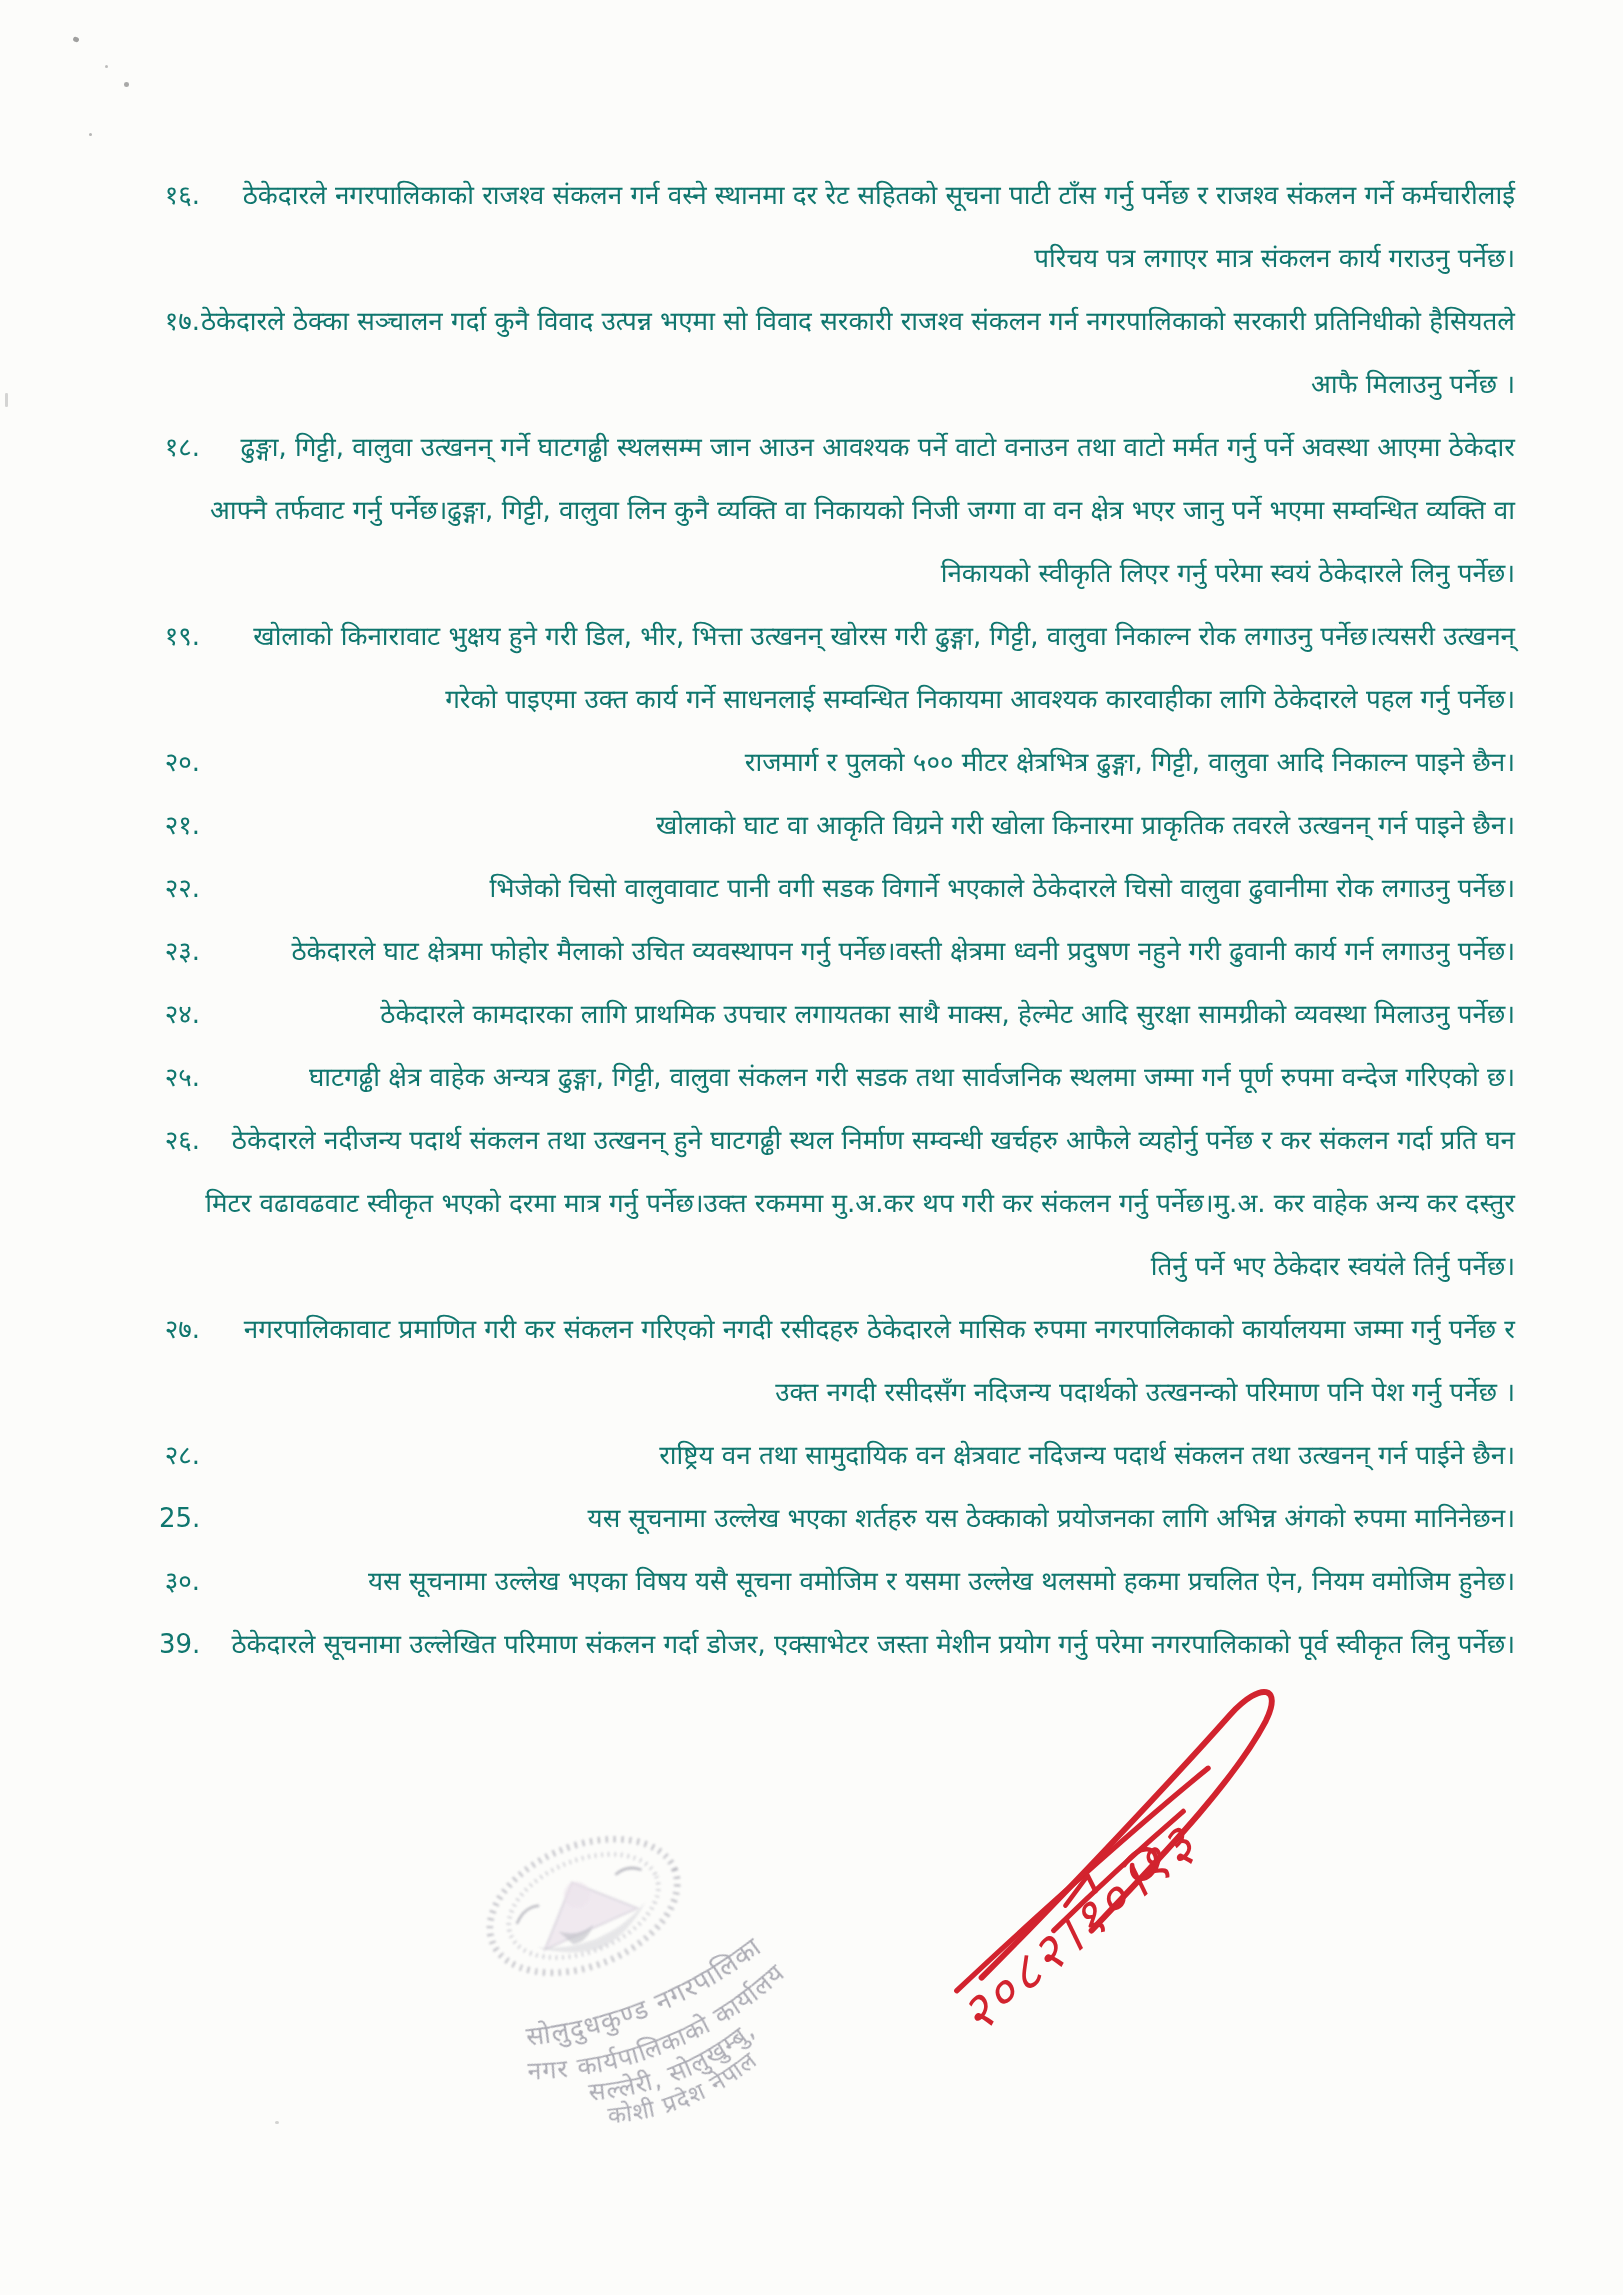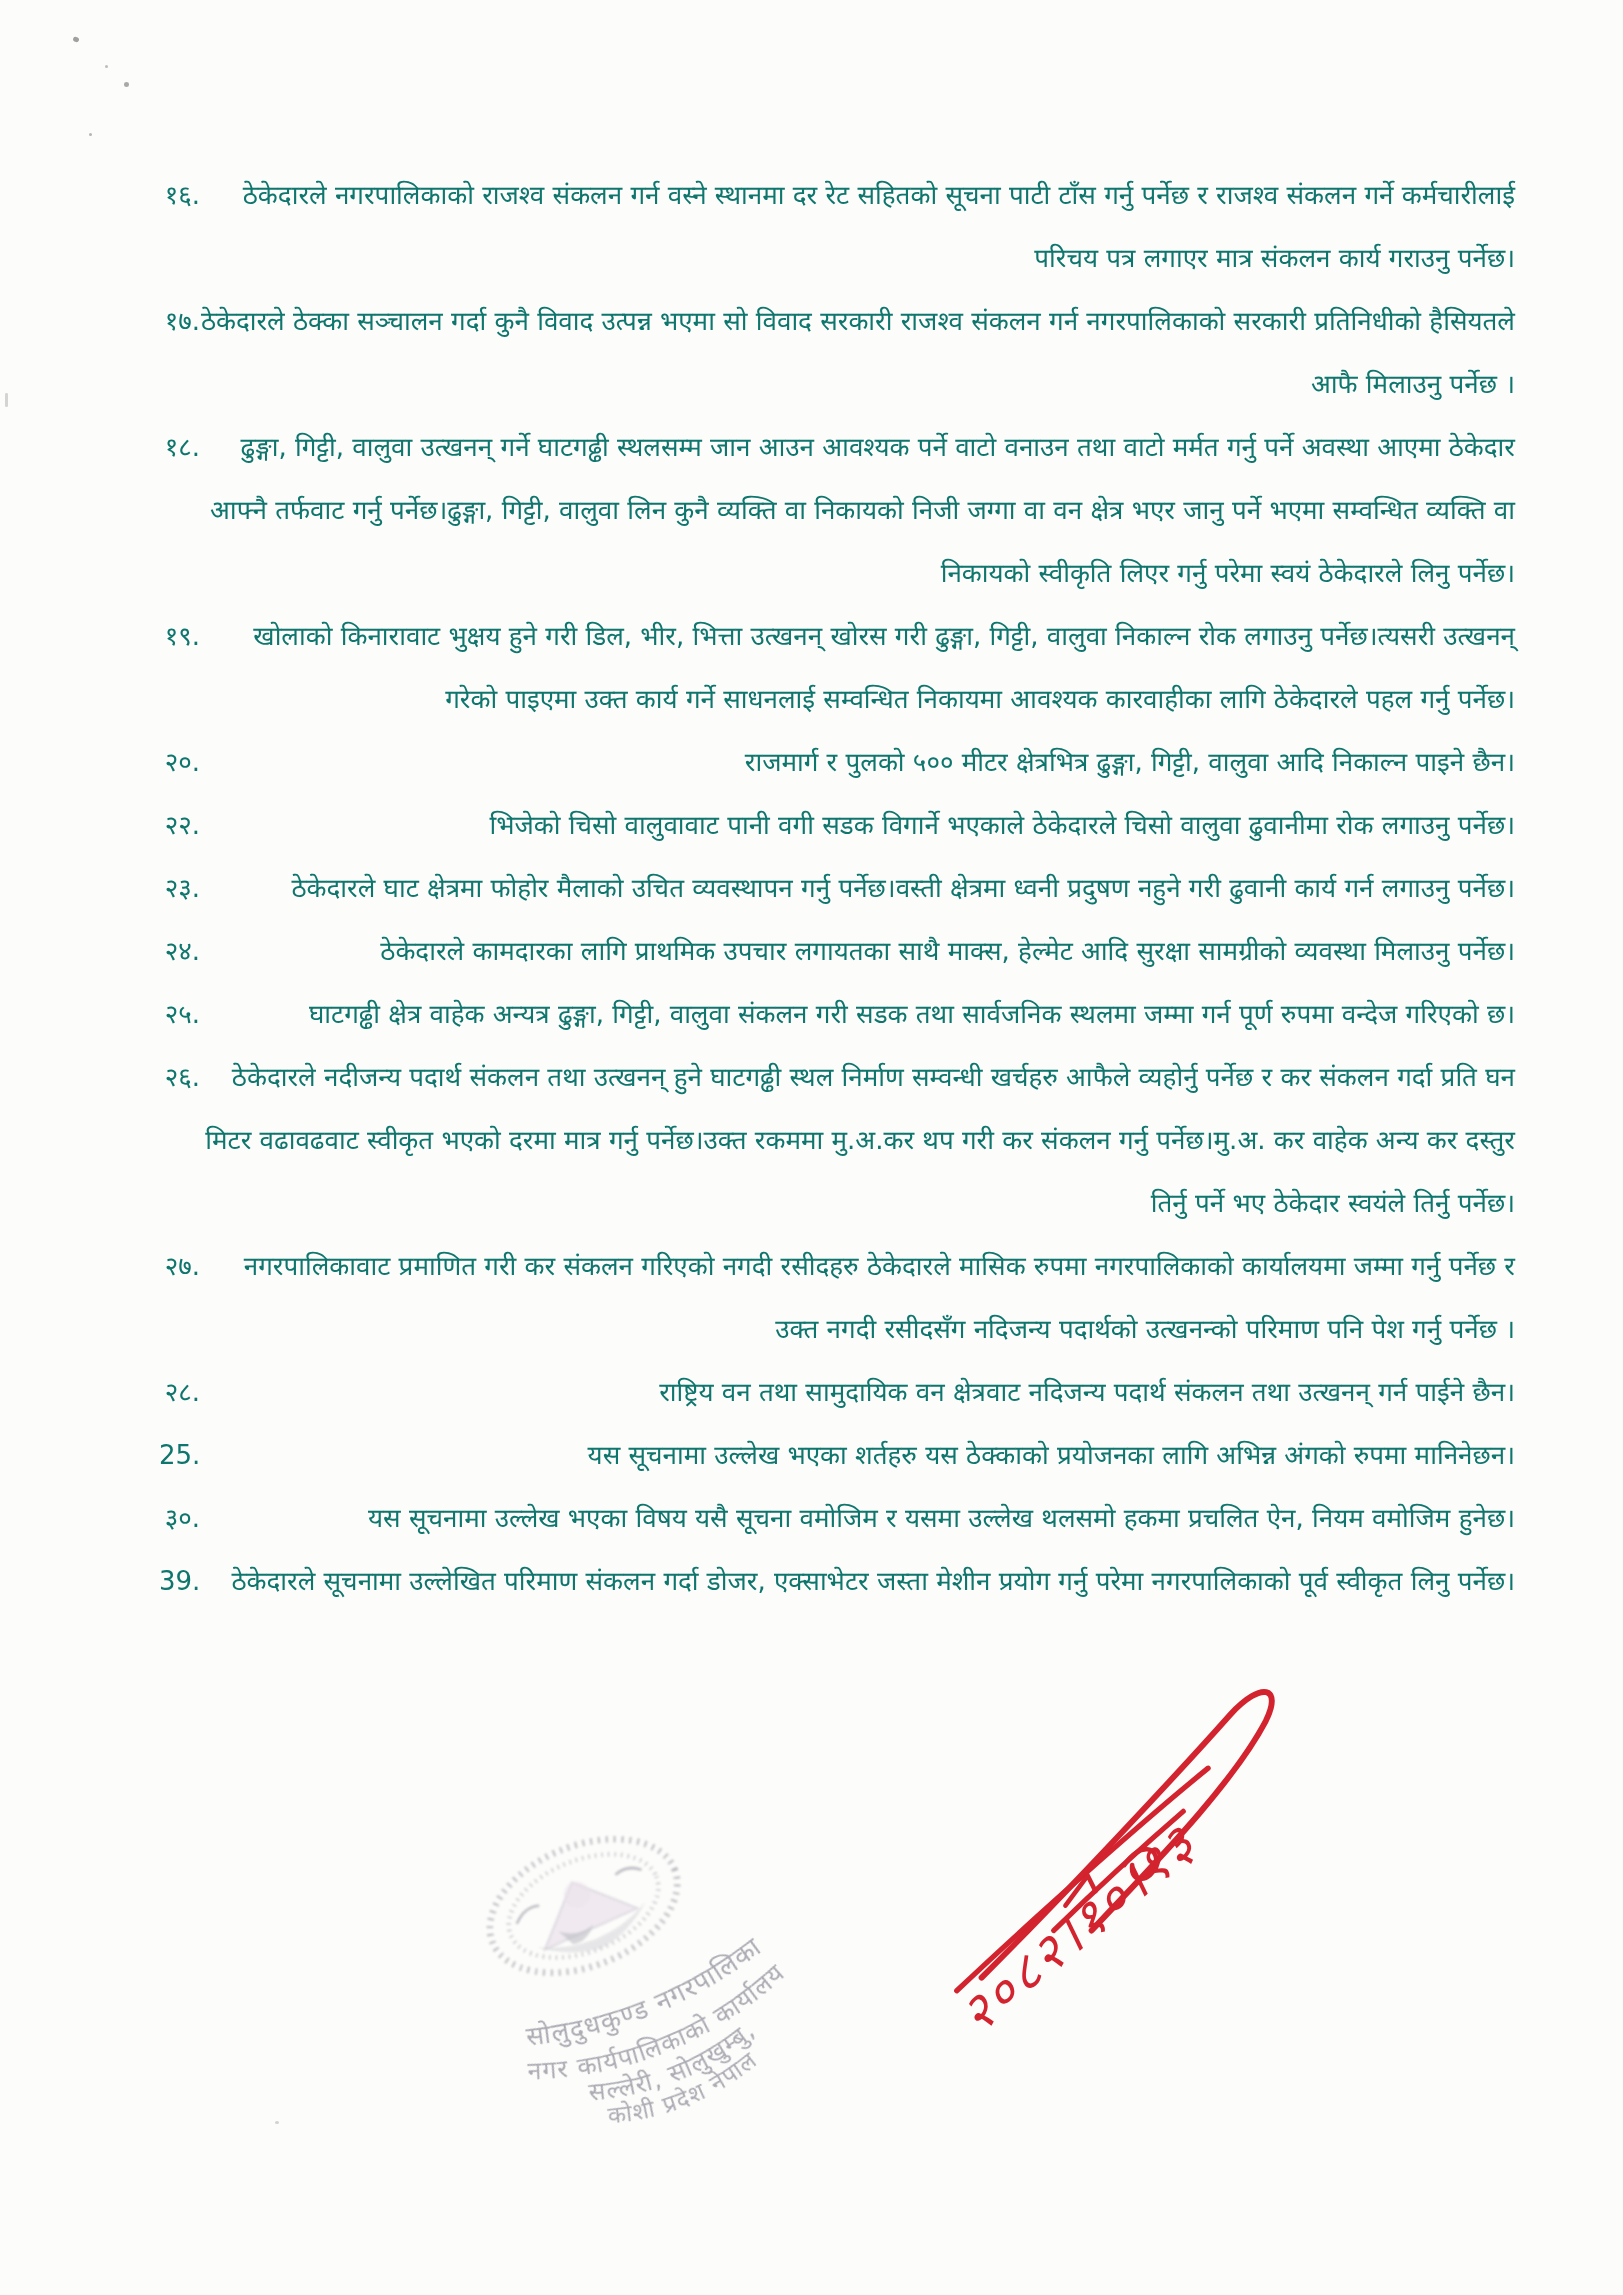--- a/index.html
+++ b/index.html
@@ -73,20 +73,24 @@
       <span class="num">१८.</span>
       <span class="txt">ढुङ्गा, गिट्टी, वालुवा उत्खनन् गर्ने घाटगढ्ढी स्थलसम्म जान आउन आवश्यक पर्ने वाटो वनाउन तथा वाटो मर्मत गर्नु पर्ने अवस्था आएमा ठेकेदार आफ्नै तर्फवाट गर्नु पर्नेछ।ढुङ्गा, गिट्टी, वालुवा लिन कुनै व्यक्ति वा निकायको निजी जग्गा वा वन क्षेत्र भएर जानु पर्ने भएमा सम्वन्धित व्यक्ति वा निकायको स्वीकृति लिएर गर्नु परेमा स्वयं ठेकेदारले लिनु पर्नेछ।</span>
     </div>
     <div class="item">
       <span class="num">१९.</span>
       <span class="txt">खोलाको किनारावाट भुक्षय हुने गरी डिल, भीर, भित्ता उत्खनन् खोरस गरी ढुङ्गा, गिट्टी, वालुवा निकाल्न रोक लगाउनु पर्नेछ।त्यसरी उत्खनन् गरेको पाइएमा उक्त कार्य गर्ने साधनलाई सम्वन्धित निकायमा आवश्यक कारवाहीका लागि ठेकेदारले पहल गर्नु पर्नेछ।</span>
     </div>
     <div class="item">
       <span class="num">२०.</span>
       <span class="txt">राजमार्ग र पुलको ५०० मीटर क्षेत्रभित्र ढुङ्गा, गिट्टी, वालुवा आदि निकाल्न पाइने छैन।</span>
+    </div>
+    <div class="item">
+      <span class="num">२१.</span>
+      <span class="txt">खोलाको घाट वा आकृति विग्रने गरी खोला किनारमा प्राकृतिक तवरले उत्खनन् गर्न पाइने छैन।</span>
     </div>
     <div class="item">
       <span class="num">२२.</span>
       <span class="txt">भिजेको चिसो वालुवावाट पानी वगी सडक विगार्ने भएकाले ठेकेदारले चिसो वालुवा ढुवानीमा रोक लगाउनु पर्नेछ।</span>
     </div>
     <div class="item">
       <span class="num">२३.</span>
       <span class="txt">ठेकेदारले घाट क्षेत्रमा फोहोर मैलाको उचित व्यवस्थापन गर्नु पर्नेछ।वस्ती क्षेत्रमा ध्वनी प्रदुषण नहुने गरी ढुवानी कार्य गर्न लगाउनु पर्नेछ।</span>
     </div>
     <div class="item">

